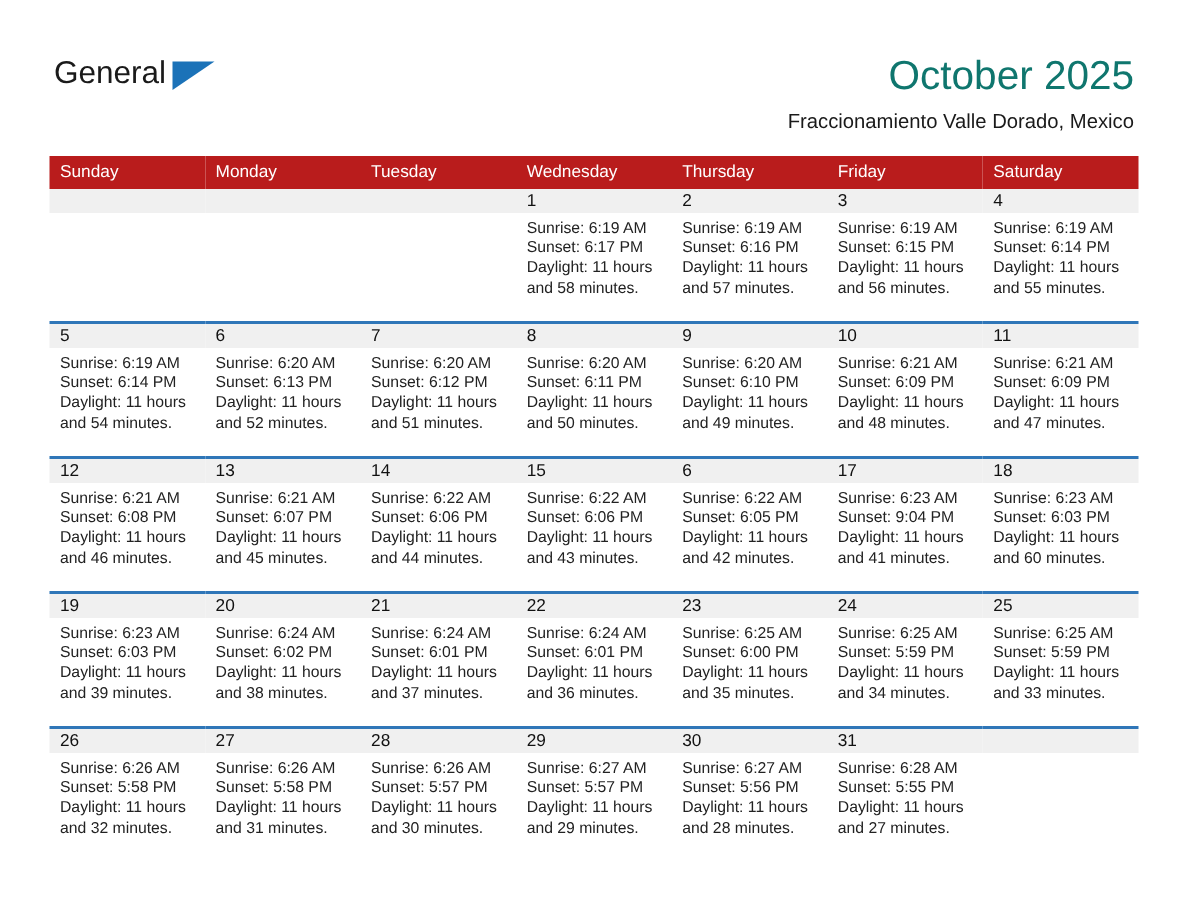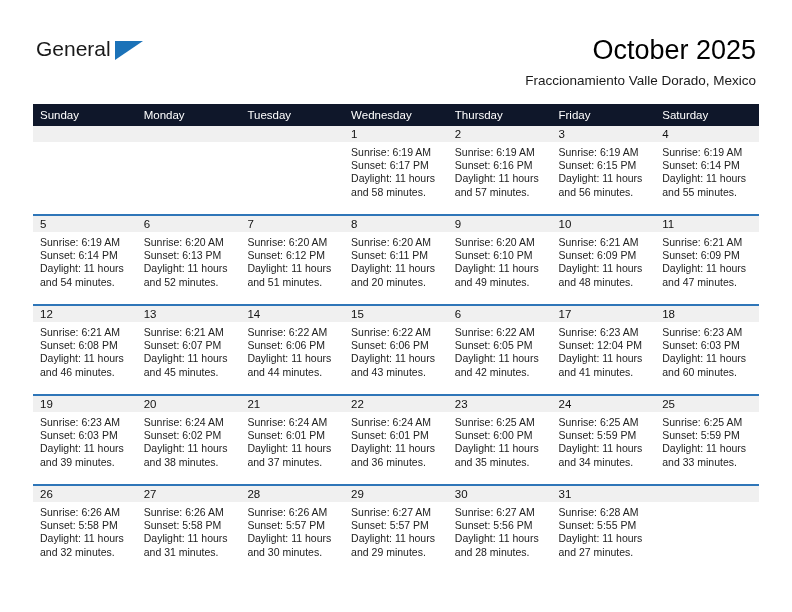--- a/index.html
+++ b/index.html
@@ -66,21 +66,21 @@
     margin-top: 48px;
   }
   .title-block {
     position: absolute;
     right: 36px;
     top: 34px;
     text-align: right;
   }
   .cal-title {
     font-size: 27px;
-    color: #000000;
+    color: #0f766e;
     line-height: 32px;
     font-weight: normal;
     white-space: nowrap;
   }
   .cal-subtitle {
     margin-top: 7px;
     font-size: 13.5px;
     color: #1a1a1a;
     line-height: 16px;
     white-space: nowrap;
@@ -90,21 +90,21 @@
   
   .calendar {
     position: absolute;
     left: 33px;
     top: 104px;
     width: 726px;
     border-collapse: collapse;
     table-layout: fixed;
   }
   .calendar th {
-    background: #0f172a;
+    background: #b91c1c;
     color: #ffffff;
     font-size: 11.5px;
     font-weight: normal;
     text-align: left;
     padding: 5px 0 5px 7px;
     height: 18px;
     box-sizing: border-box;
   }
   .calendar td {
     vertical-align: top;
@@ -275,21 +275,21 @@
               </div>
             </div>
           </td>
           <td>
             <div class="cell">
               <div class="daynum-band">8</div>
               <div class="cell-body">
                 <div>Sunrise: 6:20 AM</div>
                 <div>Sunset: 6:11 PM</div>
                 <div>Daylight: 11 hours</div>
-                <div>and 20 minutes.</div>
+                <div>and 50 minutes.</div>
               </div>
             </div>
           </td>
           <td>
             <div class="cell">
               <div class="daynum-band">9</div>
               <div class="cell-body">
                 <div>Sunrise: 6:20 AM</div>
                 <div>Sunset: 6:10 PM</div>
                 <div>Daylight: 11 hours</div>
@@ -374,21 +374,21 @@
                 <div>Daylight: 11 hours</div>
                 <div>and 42 minutes.</div>
               </div>
             </div>
           </td>
           <td>
             <div class="cell">
               <div class="daynum-band">17</div>
               <div class="cell-body">
                 <div>Sunrise: 6:23 AM</div>
-                <div>Sunset: 12:04 PM</div>
+                <div>Sunset: 9:04 PM</div>
                 <div>Daylight: 11 hours</div>
                 <div>and 41 minutes.</div>
               </div>
             </div>
           </td>
           <td>
             <div class="cell">
               <div class="daynum-band">18</div>
               <div class="cell-body">
                 <div>Sunrise: 6:23 AM</div>

